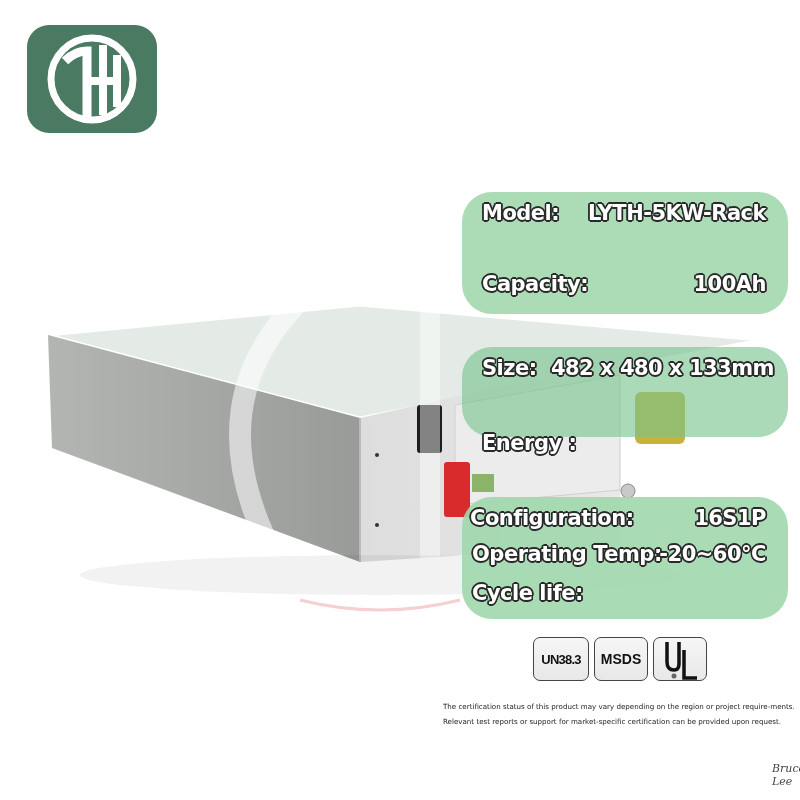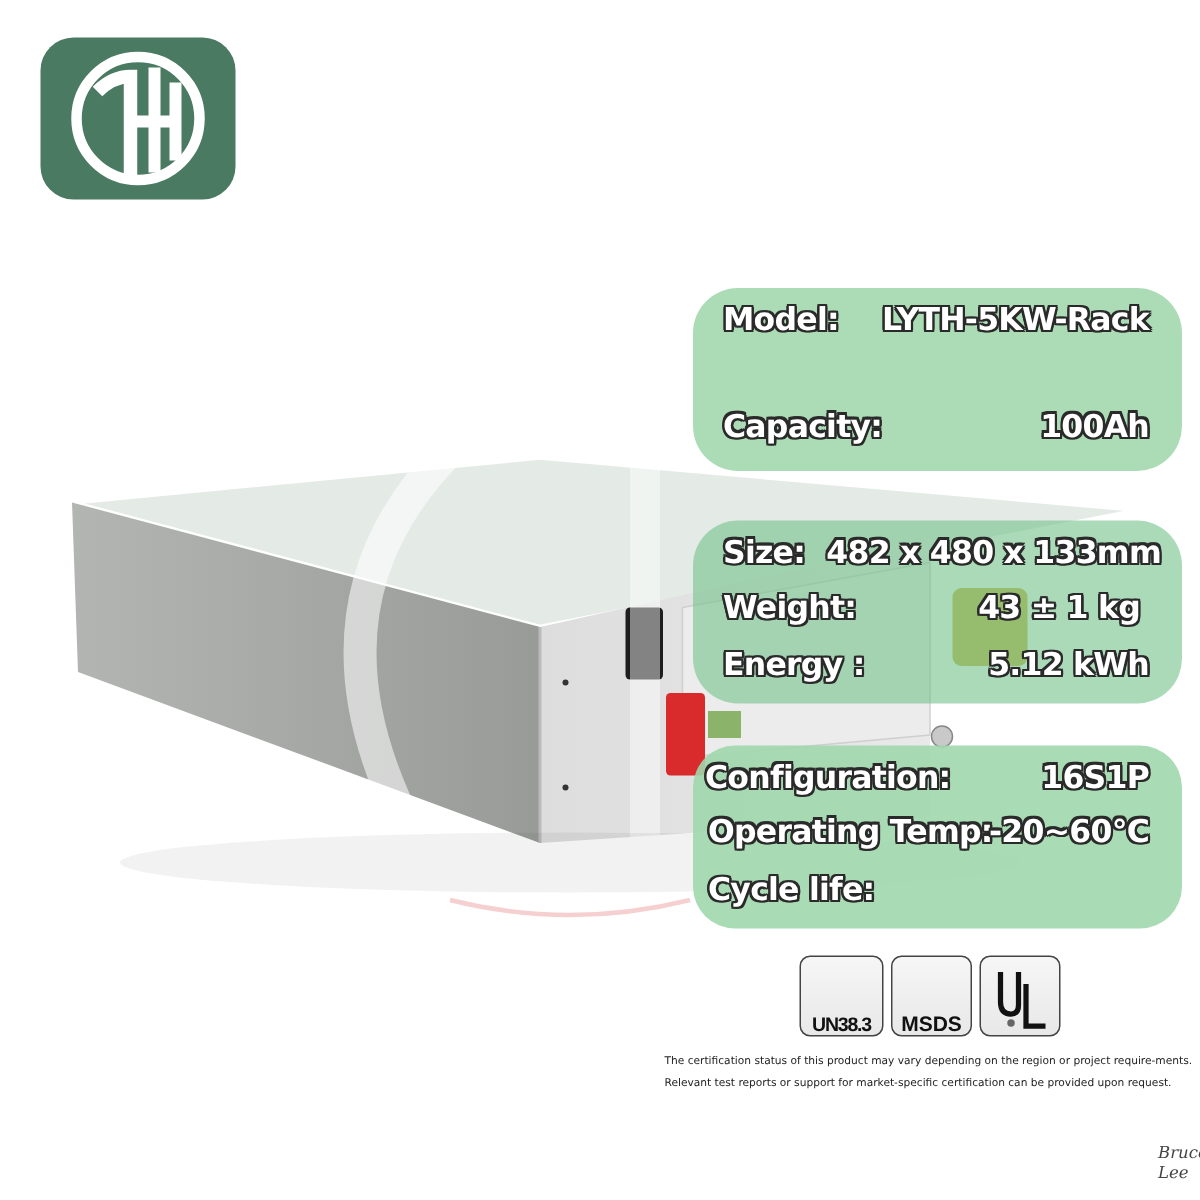--- a/index.html
+++ b/index.html
@@ -15,42 +15,42 @@
   .logo svg { position: absolute; left: 0; top: 0; }
 
   
   .battery { position: absolute; left: 0; top: 0; width: 800px; height: 800px; }
 
   .panel {
     position: absolute; border-radius: 30px;
     background: rgba(165, 215, 175, 0.82);
   }
   .panel-1 { left: 462px; top: 192px; width: 326px; height: 122px; background: rgba(168,218,178,0.95); }
-  .panel-2 { left: 462px; top: 347px; width: 326px; height: 122px; background: rgba(120,195,140,0.62); }
-  .panel-3 { left: 462px; top: 497px; width: 326px; height: 122px; background: rgba(160,215,172,0.9); border-radius: 28px; }
+  .panel-2 { left: 462px; top: 347px; width: 326px; height: 90px; background: rgba(120,195,140,0.62); }
+  .panel-3 { left: 462px; top: 497px; width: 326px; height: 122px; background: rgba(160,215,172,0.9); }
 
   .row {
     position: absolute; left: 0; right: 0; height: 36px;
     font-size: 21px; font-weight: bold; color: #ffffff;
     -webkit-text-stroke: 0px;
     text-shadow:
       -1.4px -1.4px 0 #2a2a2a, 1.4px -1.4px 0 #2a2a2a,
       -1.4px 1.4px 0 #2a2a2a, 1.4px 1.4px 0 #2a2a2a,
       0 -1.6px 0 #2a2a2a, 0 1.6px 0 #2a2a2a,
       -1.6px 0 0 #2a2a2a, 1.6px 0 0 #2a2a2a;
     letter-spacing: -0.5px;
   }
   .row .k { position: absolute; left: 20px; top: 0; white-space: nowrap; }
   .row .v { position: absolute; right: 22px; top: 0; white-space: nowrap; }
 
   .certs { position: absolute; left: 533px; top: 637px; display: flex; gap: 5px; }
   .cert {
-    height: 54px; border: 1.5px solid #444; border-radius: 7px;
+    height: 44px; border: 1.5px solid #444; border-radius: 7px;
     background: linear-gradient(#f6f6f6, #e8e8e8);
-    display: flex; align-items: flex-end; justify-content: center;
+    display: flex; align-items: center; justify-content: center;
     color: #111; font-weight: bold; box-sizing: border-box;
   }
   .cert-un { width: 56px; font-size: 13px; letter-spacing: -0.8px; font-family: "Liberation Sans", sans-serif; transform-origin: center; }
   .cert-msds { width: 54px; font-size: 14px; font-family: "Liberation Sans", sans-serif; }
   .cert-ul { width: 54px; position: relative; }
 
   .note {
     position: absolute; left: 443px; top: 699px; width: 352px;
     font-size: 7.1px; line-height: 15px; color: #222;
     font-family: "DejaVu Sans", sans-serif;
@@ -125,27 +125,22 @@
     <span class="k">Capacity:</span>
     <span class="v">100Ah</span>
   </div>
 </div>
 
 <div class="panel panel-2">
   <div class="row" style="top:9px">
     <span class="k">Size:</span>
     <span class="v" style="right:14px">482 x 480 x 133mm</span>
   </div>
-  <div class="row" style="top:46px">
-    <span class="k">Weight:</span>
-    <span class="v" style="right:28px">43 ± 1 kg</span>
-  </div>
   <div class="row" style="top:84px">
     <span class="k">Energy :</span>
-    <span class="v">5.12 kWh</span>
   </div>
 </div>
 
 <div class="panel panel-3">
   <div class="row" style="top:9px">
     <span class="k" style="left:8px">Configuration:</span>
     <span class="v">16S1P</span>
   </div>
   <div class="row" style="top:45px">
     <span class="k" style="left:10px">Operating Temp:</span>

